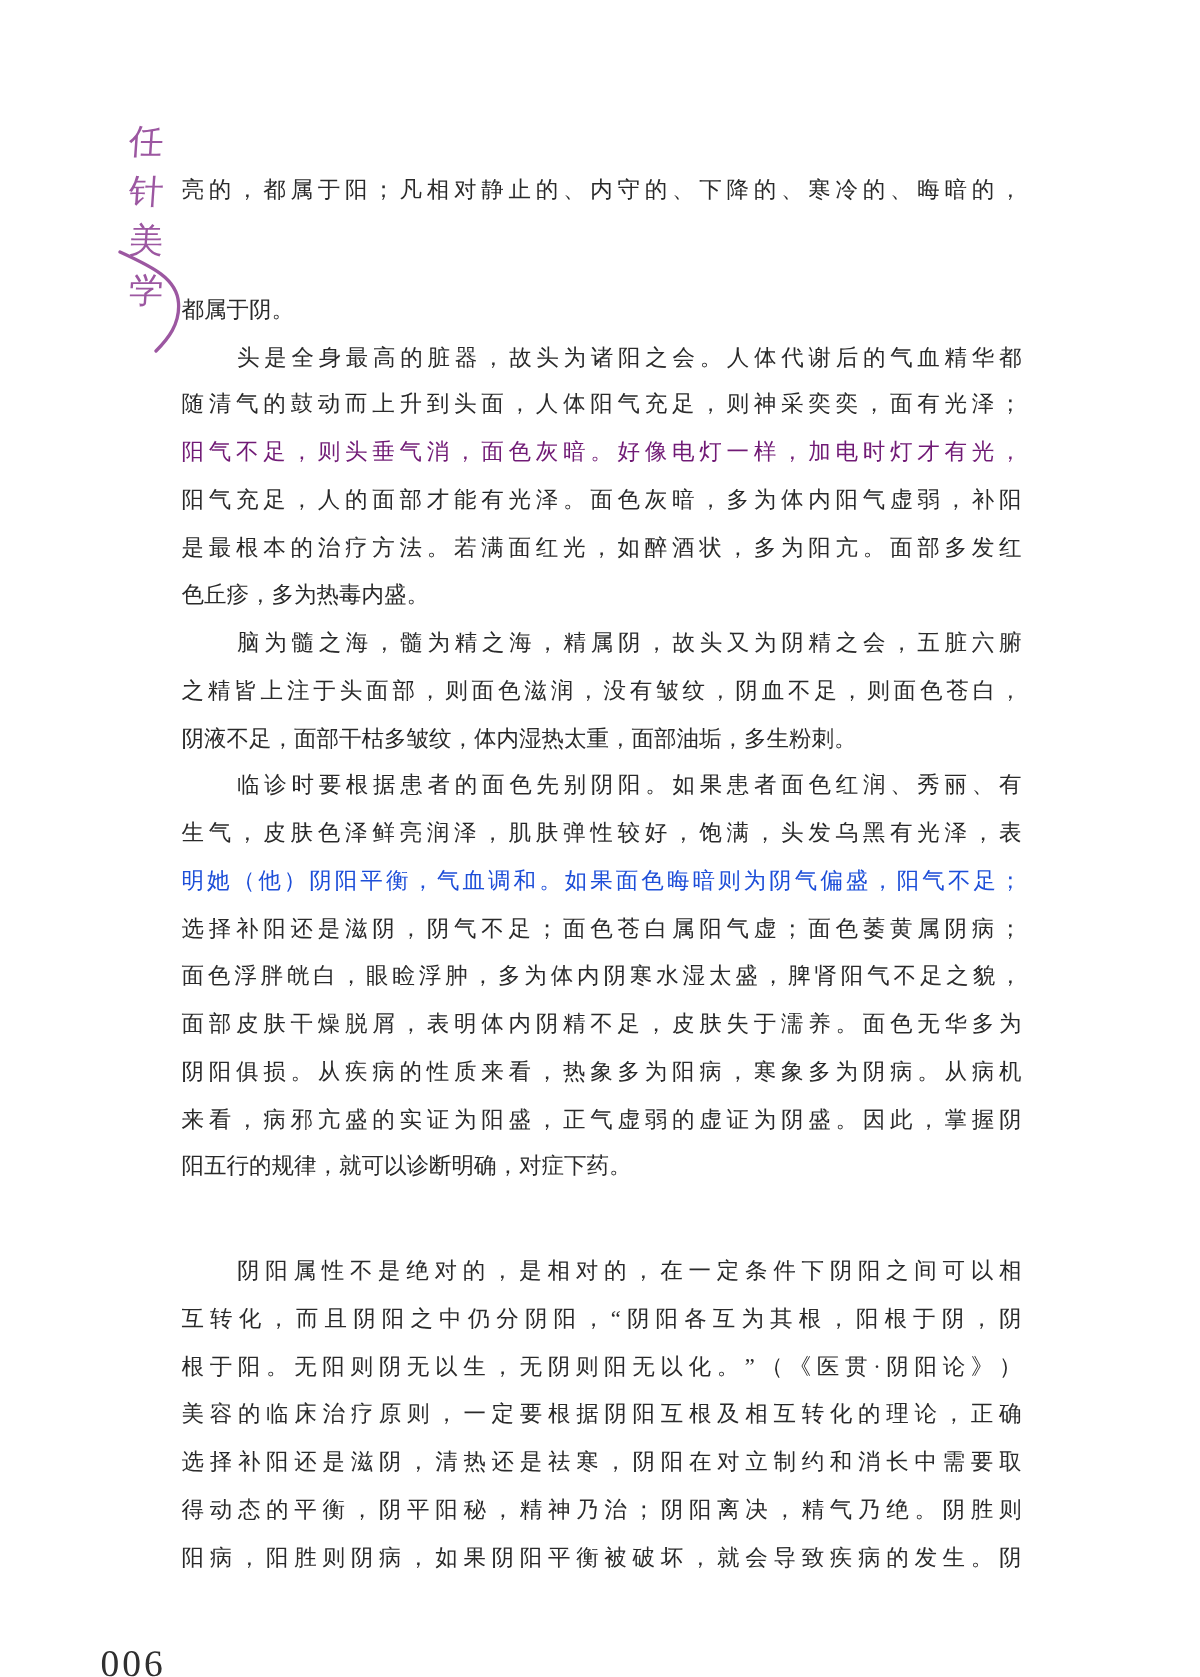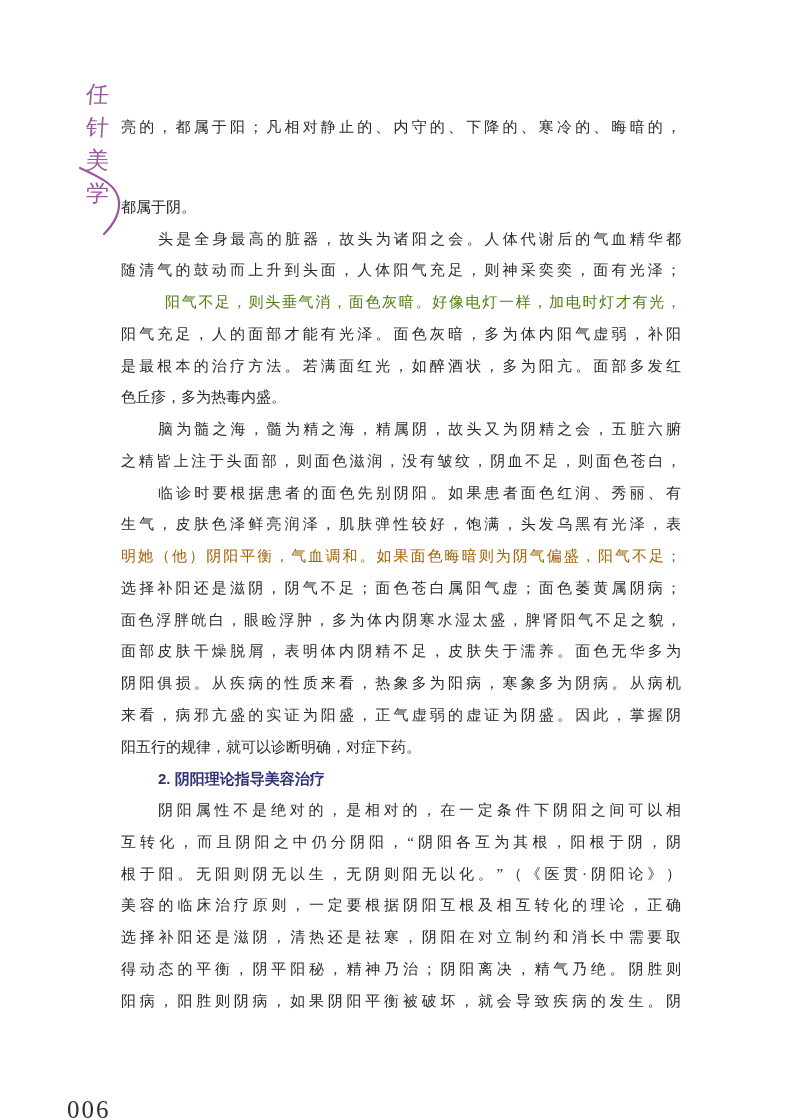--- a/index.html
+++ b/index.html
@@ -88,37 +88,37 @@
 
   <svg class="swash-svg" width="64" height="78" viewBox="0 0 64 78">
     <path d="M 8,6 C 30,16 46,24 47,40 C 48,54 40,64 32,72" fill="none" stroke="#9c57a1" stroke-width="2.2" stroke-linecap="round"></path>
   </svg>
 
   <main class="text-column" id="text-column">
       <div class="line fill" style="color: rgb(42, 42, 42);">亮的，都属于阳；凡相对静止的、内守的、下降的、寒冷的、晦暗的，</div>
       <div class="line nofill" style="color: rgb(42, 42, 42); margin-top: 48px;">都属于阴。</div>
       <div class="line fill indent" style="color: rgb(42, 42, 42);">头是全身最高的脏器，故头为诸阳之会。人体代谢后的气血精华都</div>
       <div class="line fill" style="color: rgb(42, 42, 42);">随清气的鼓动而上升到头面，人体阳气充足，则神采奕奕，面有光泽；</div>
-      <div class="line fill" style="color: #4d7c0f; margin-left: 44px;">阳气不足，则头垂气消，面色灰暗。好像电灯一样，加电时灯才有光，</div>
+      <div class="line fill" style="color: #701a75;">阳气不足，则头垂气消，面色灰暗。好像电灯一样，加电时灯才有光，</div>
       <div class="line fill" style="color: rgb(42, 42, 42);">阳气充足，人的面部才能有光泽。面色灰暗，多为体内阳气虚弱，补阳</div>
       <div class="line fill" style="color: rgb(42, 42, 42);">是最根本的治疗方法。若满面红光，如醉酒状，多为阳亢。面部多发红</div>
       <div class="line nofill" style="color: rgb(42, 42, 42);">色丘疹，多为热毒内盛。</div>
       <div class="line fill indent" style="color: rgb(42, 42, 42);">脑为髓之海，髓为精之海，精属阴，故头又为阴精之会，五脏六腑</div>
       <div class="line fill" style="color: rgb(42, 42, 42);">之精皆上注于头面部，则面色滋润，没有皱纹，阴血不足，则面色苍白，</div>
+      <div class="line nofill" style="color: rgb(42, 42, 42);">阴液不足，面部干枯多皱纹，体内湿热太重，面部油垢，多生粉刺。</div>
       <div class="line fill indent" style="color: rgb(42, 42, 42);">临诊时要根据患者的面色先别阴阳。如果患者面色红润、秀丽、有</div>
       <div class="line fill" style="color: rgb(42, 42, 42);">生气，皮肤色泽鲜亮润泽，肌肤弹性较好，饱满，头发乌黑有光泽，表</div>
-      <div class="line fill" style="color: #a16207;">明她（他）阴阳平衡，气血调和。如果面色晦暗则为阴气偏盛，阳气不足；</div>
+      <div class="line fill" style="color: #1d4ed8;">明她（他）阴阳平衡，气血调和。如果面色晦暗则为阴气偏盛，阳气不足；</div>
       <div class="line fill" style="color: rgb(42, 42, 42);">选择补阳还是滋阴，阴气不足；面色苍白属阳气虚；面色萎黄属阴病；</div>
       <div class="line fill" style="color: rgb(42, 42, 42);">面色浮胖㿠白，眼睑浮肿，多为体内阴寒水湿太盛，脾肾阳气不足之貌，</div>
       <div class="line fill" style="color: rgb(42, 42, 42);">面部皮肤干燥脱屑，表明体内阴精不足，皮肤失于濡养。面色无华多为</div>
       <div class="line fill" style="color: rgb(42, 42, 42);">阴阳俱损。从疾病的性质来看，热象多为阳病，寒象多为阴病。从病机</div>
       <div class="line fill" style="color: rgb(42, 42, 42);">来看，病邪亢盛的实证为阳盛，正气虚弱的虚证为阴盛。因此，掌握阴</div>
       <div class="line nofill" style="color: rgb(42, 42, 42);">阳五行的规律，就可以诊断明确，对症下药。</div>
-      <div class="line nofill indent heading" style="color: rgb(46, 50, 119);">2. 阴阳理论指导美容治疗</div>
-      <div class="line fill indent" style="color: rgb(42, 42, 42);">阴阳属性不是绝对的，是相对的，在一定条件下阴阳之间可以相</div>
+      <div class="line fill indent" style="color: rgb(42, 42, 42); margin-top: 38px;">阴阳属性不是绝对的，是相对的，在一定条件下阴阳之间可以相</div>
       <div class="line fill" style="color: rgb(42, 42, 42);">互转化，而且阴阳之中仍分阴阳，“阴阳各互为其根，阳根于阴，阴</div>
       <div class="line fill" style="color: rgb(42, 42, 42);">根于阳。无阳则阴无以生，无阴则阳无以化。”（《医贯·阴阳论》）</div>
       <div class="line fill" style="color: rgb(42, 42, 42);">美容的临床治疗原则，一定要根据阴阳互根及相互转化的理论，正确</div>
       <div class="line fill" style="color: rgb(42, 42, 42);">选择补阳还是滋阴，清热还是祛寒，阴阳在对立制约和消长中需要取</div>
       <div class="line fill" style="color: rgb(42, 42, 42);">得动态的平衡，阴平阳秘，精神乃治；阴阳离决，精气乃绝。阴胜则</div>
       <div class="line fill" style="color: rgb(42, 42, 42);">阳病，阳胜则阴病，如果阴阳平衡被破坏，就会导致疾病的发生。阴</div>
     </main>
 
   <div class="page-number">006</div>
 

